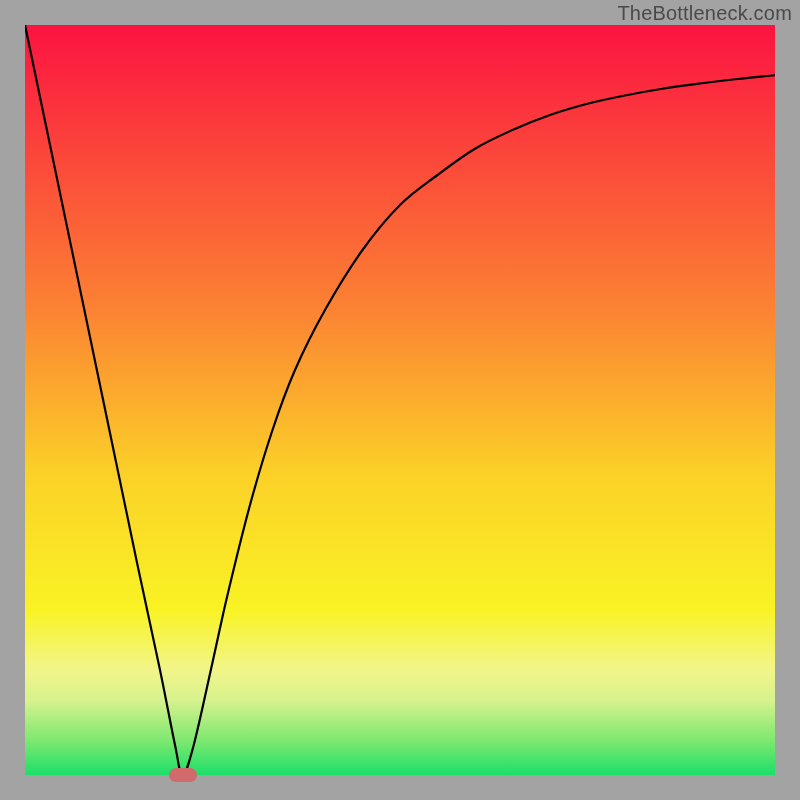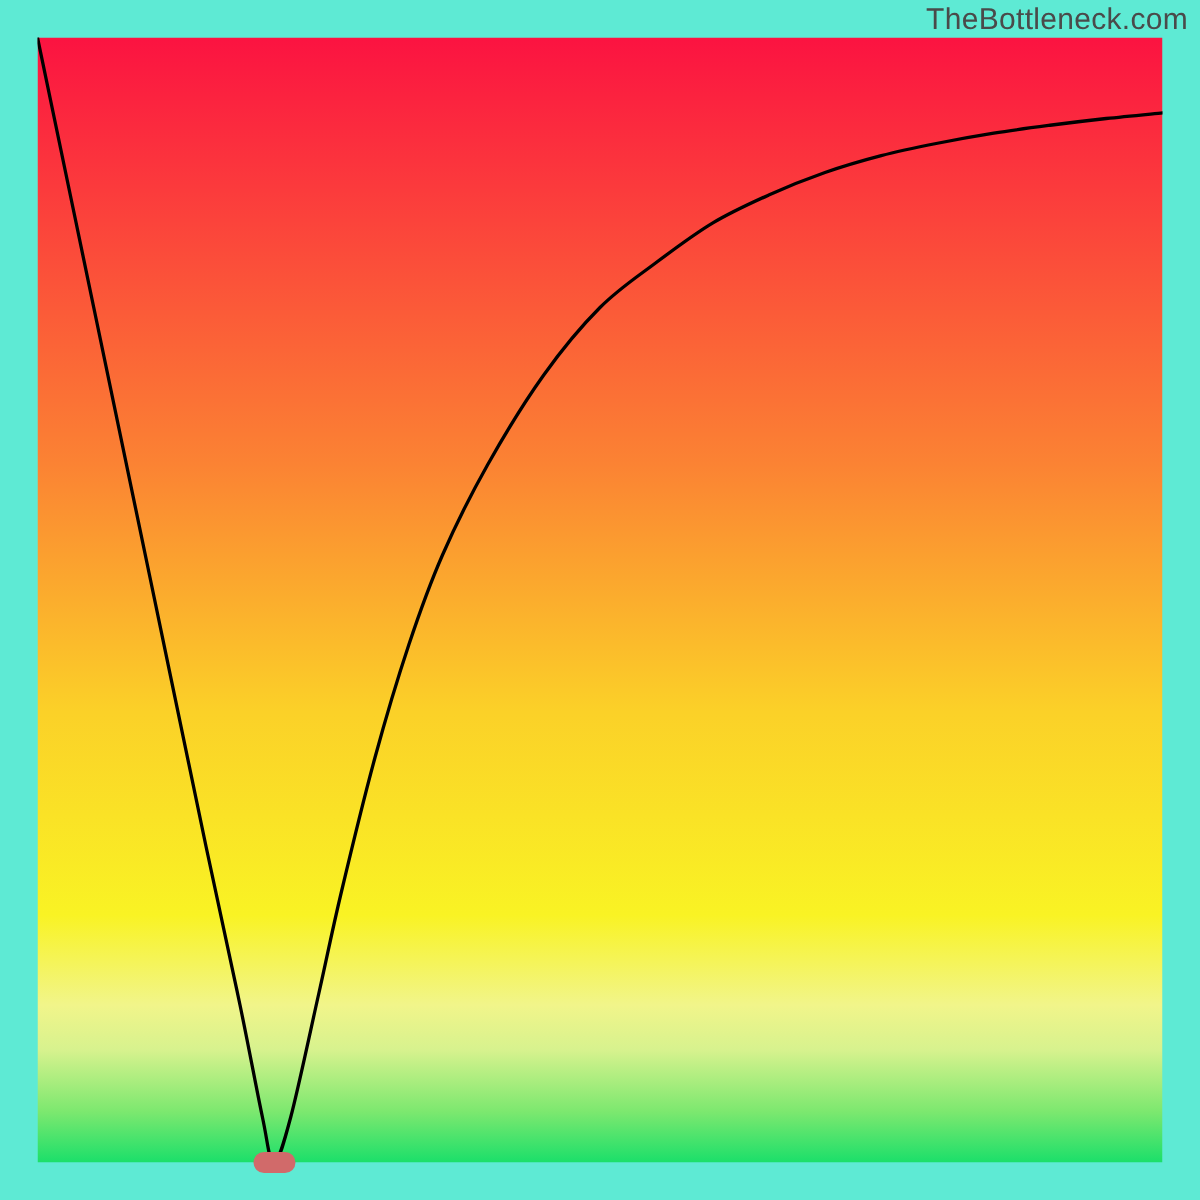--- a/index.html
+++ b/index.html
@@ -8,21 +8,21 @@
     width: 800px;
     height: 800px;
     background: #000;
     overflow: hidden;
     font-family: Arial, Helvetica, sans-serif;
   }
   .frame {
     position: relative;
     width: 800px;
     height: 800px;
-    background: #5eead4;
+    background: #a3a3a3;
   }
   .plot {
     position: absolute;
     left: 25px;
     top: 25px;
     width: 750px;
     height: 750px;
   }
   .attribution {
     position: absolute;

